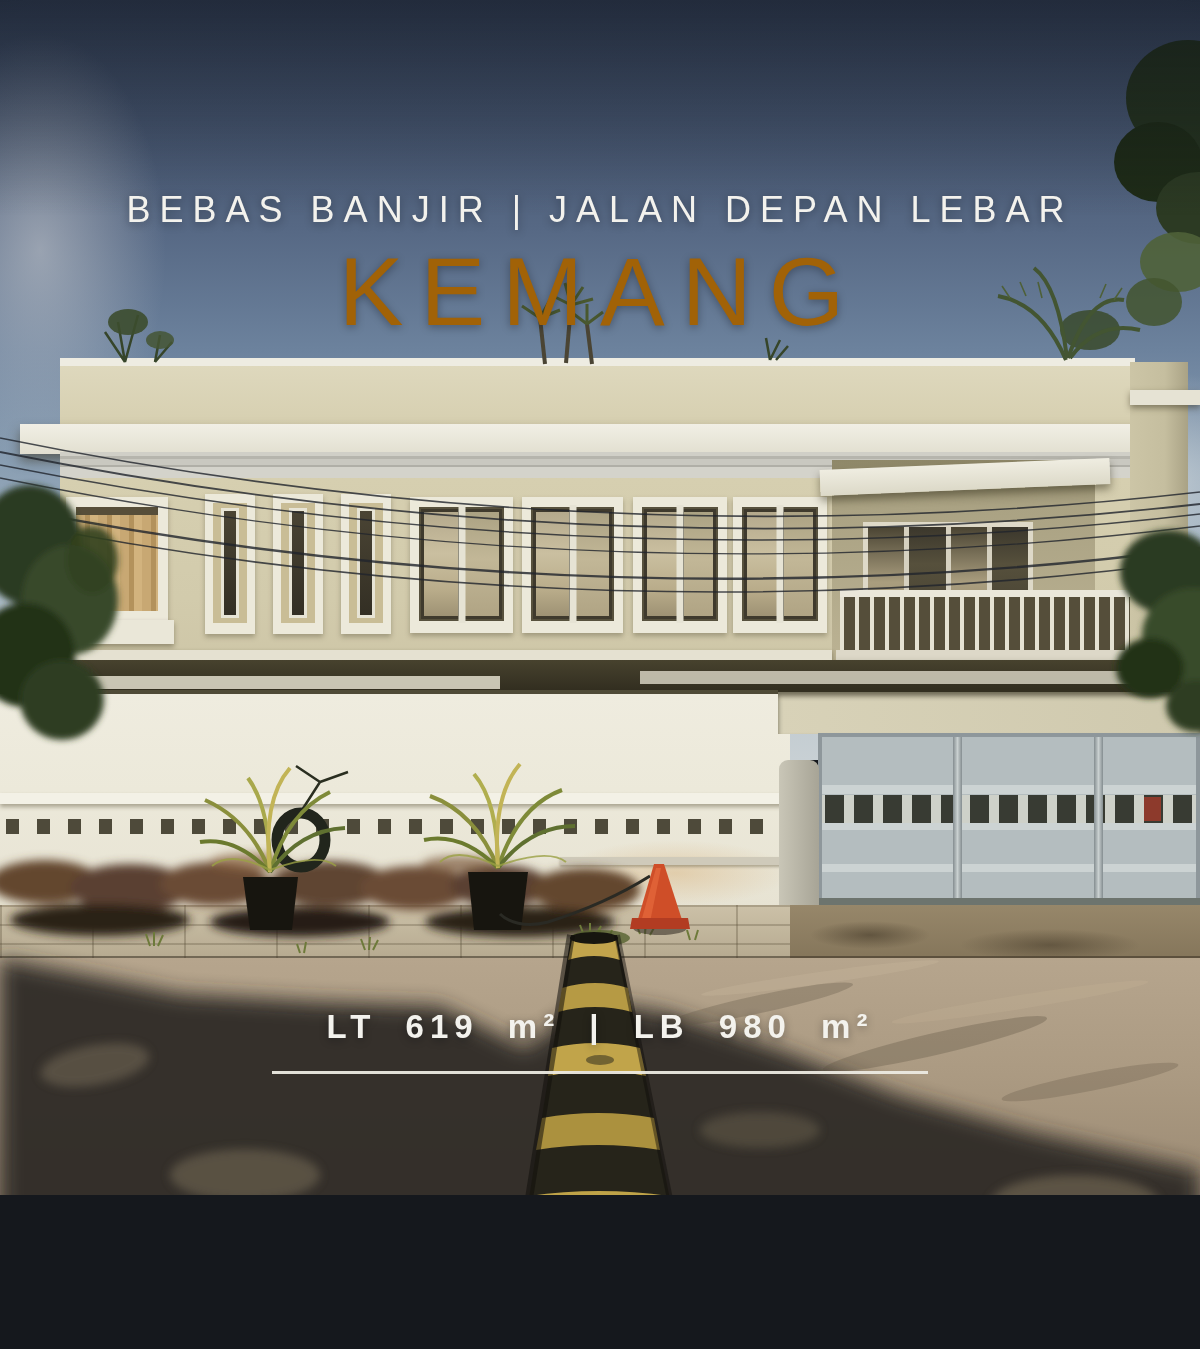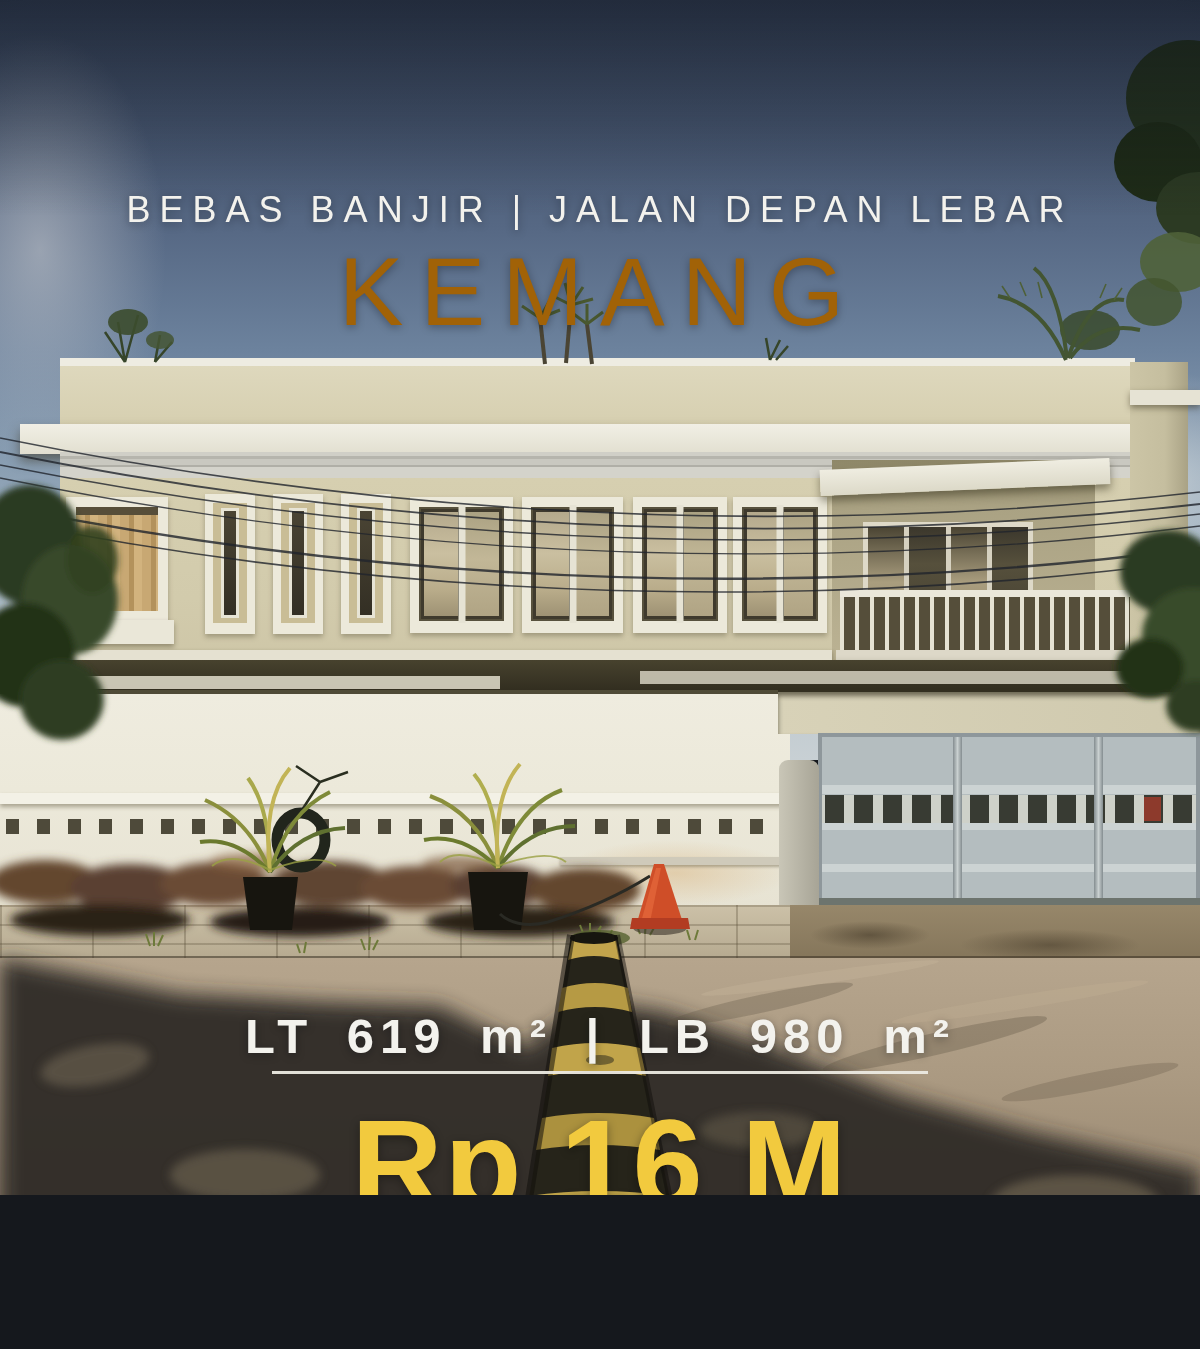--- a/index.html
+++ b/index.html
@@ -116,21 +116,21 @@
   .vignette{left:0;top:0;width:1200px;height:1349px;pointer-events:none;
     background:
       linear-gradient(180deg,rgba(9,13,22,.5) 0%,rgba(9,13,22,0) 16%),
       radial-gradient(140% 105% at 50% 46%,rgba(0,0,0,0) 55%,rgba(8,11,18,.42) 100%);}
 
   
   .txt{left:0;width:1200px;text-align:center;color:#f3f2ed;
     text-shadow:0 2px 8px rgba(10,12,18,.35);}
   .tagline{top:189px;font-size:36px;font-weight:400;letter-spacing:9px;}
   .location{top:236px;font-size:97px;font-weight:300;letter-spacing:17px;}
-  .specs{top:1008px;font-size:49px;font-weight:700;letter-spacing:6px;word-spacing:14px;}
+  .specs{top:1008px;font-size:33px;font-weight:700;letter-spacing:6px;word-spacing:14px;}
   .divider{left:272px;top:1071px;width:656px;height:3px;background:#eceae2;opacity:.95;}
   .price{top:1092px;font-size:126px;font-weight:700;letter-spacing:2px;color:#f2ca3e;
     text-shadow:0 3px 10px rgba(10,10,8,.4);}
 </style>
 </head>
 <body>
 
 <div class="scene">
 
   <div class="abs sky"></div>
@@ -425,15 +425,14 @@
       <path d="M632,918 L688,918 L690,929 L630,929 Z" fill="#b23c22"></path>
     </g>
   </svg>
 
   <div class="abs vignette"></div>
 
   <div class="abs txt tagline" style="color: rgb(243, 242, 237);">BEBAS BANJIR | JALAN DEPAN LEBAR</div>
   <div class="abs txt location" style="color: #a16207;">KEMANG</div>
   <div class="abs txt specs" style="color: rgb(243, 242, 237);">LT 619 m² | LB 980 m²</div>
   <div class="abs divider" style="background: rgb(236, 234, 226);"></div>
-  <div class="abs txt price" style="color: rgb(242, 202, 62);">Rp 16 M</div>
 
 </div>
 
 </body></html>

